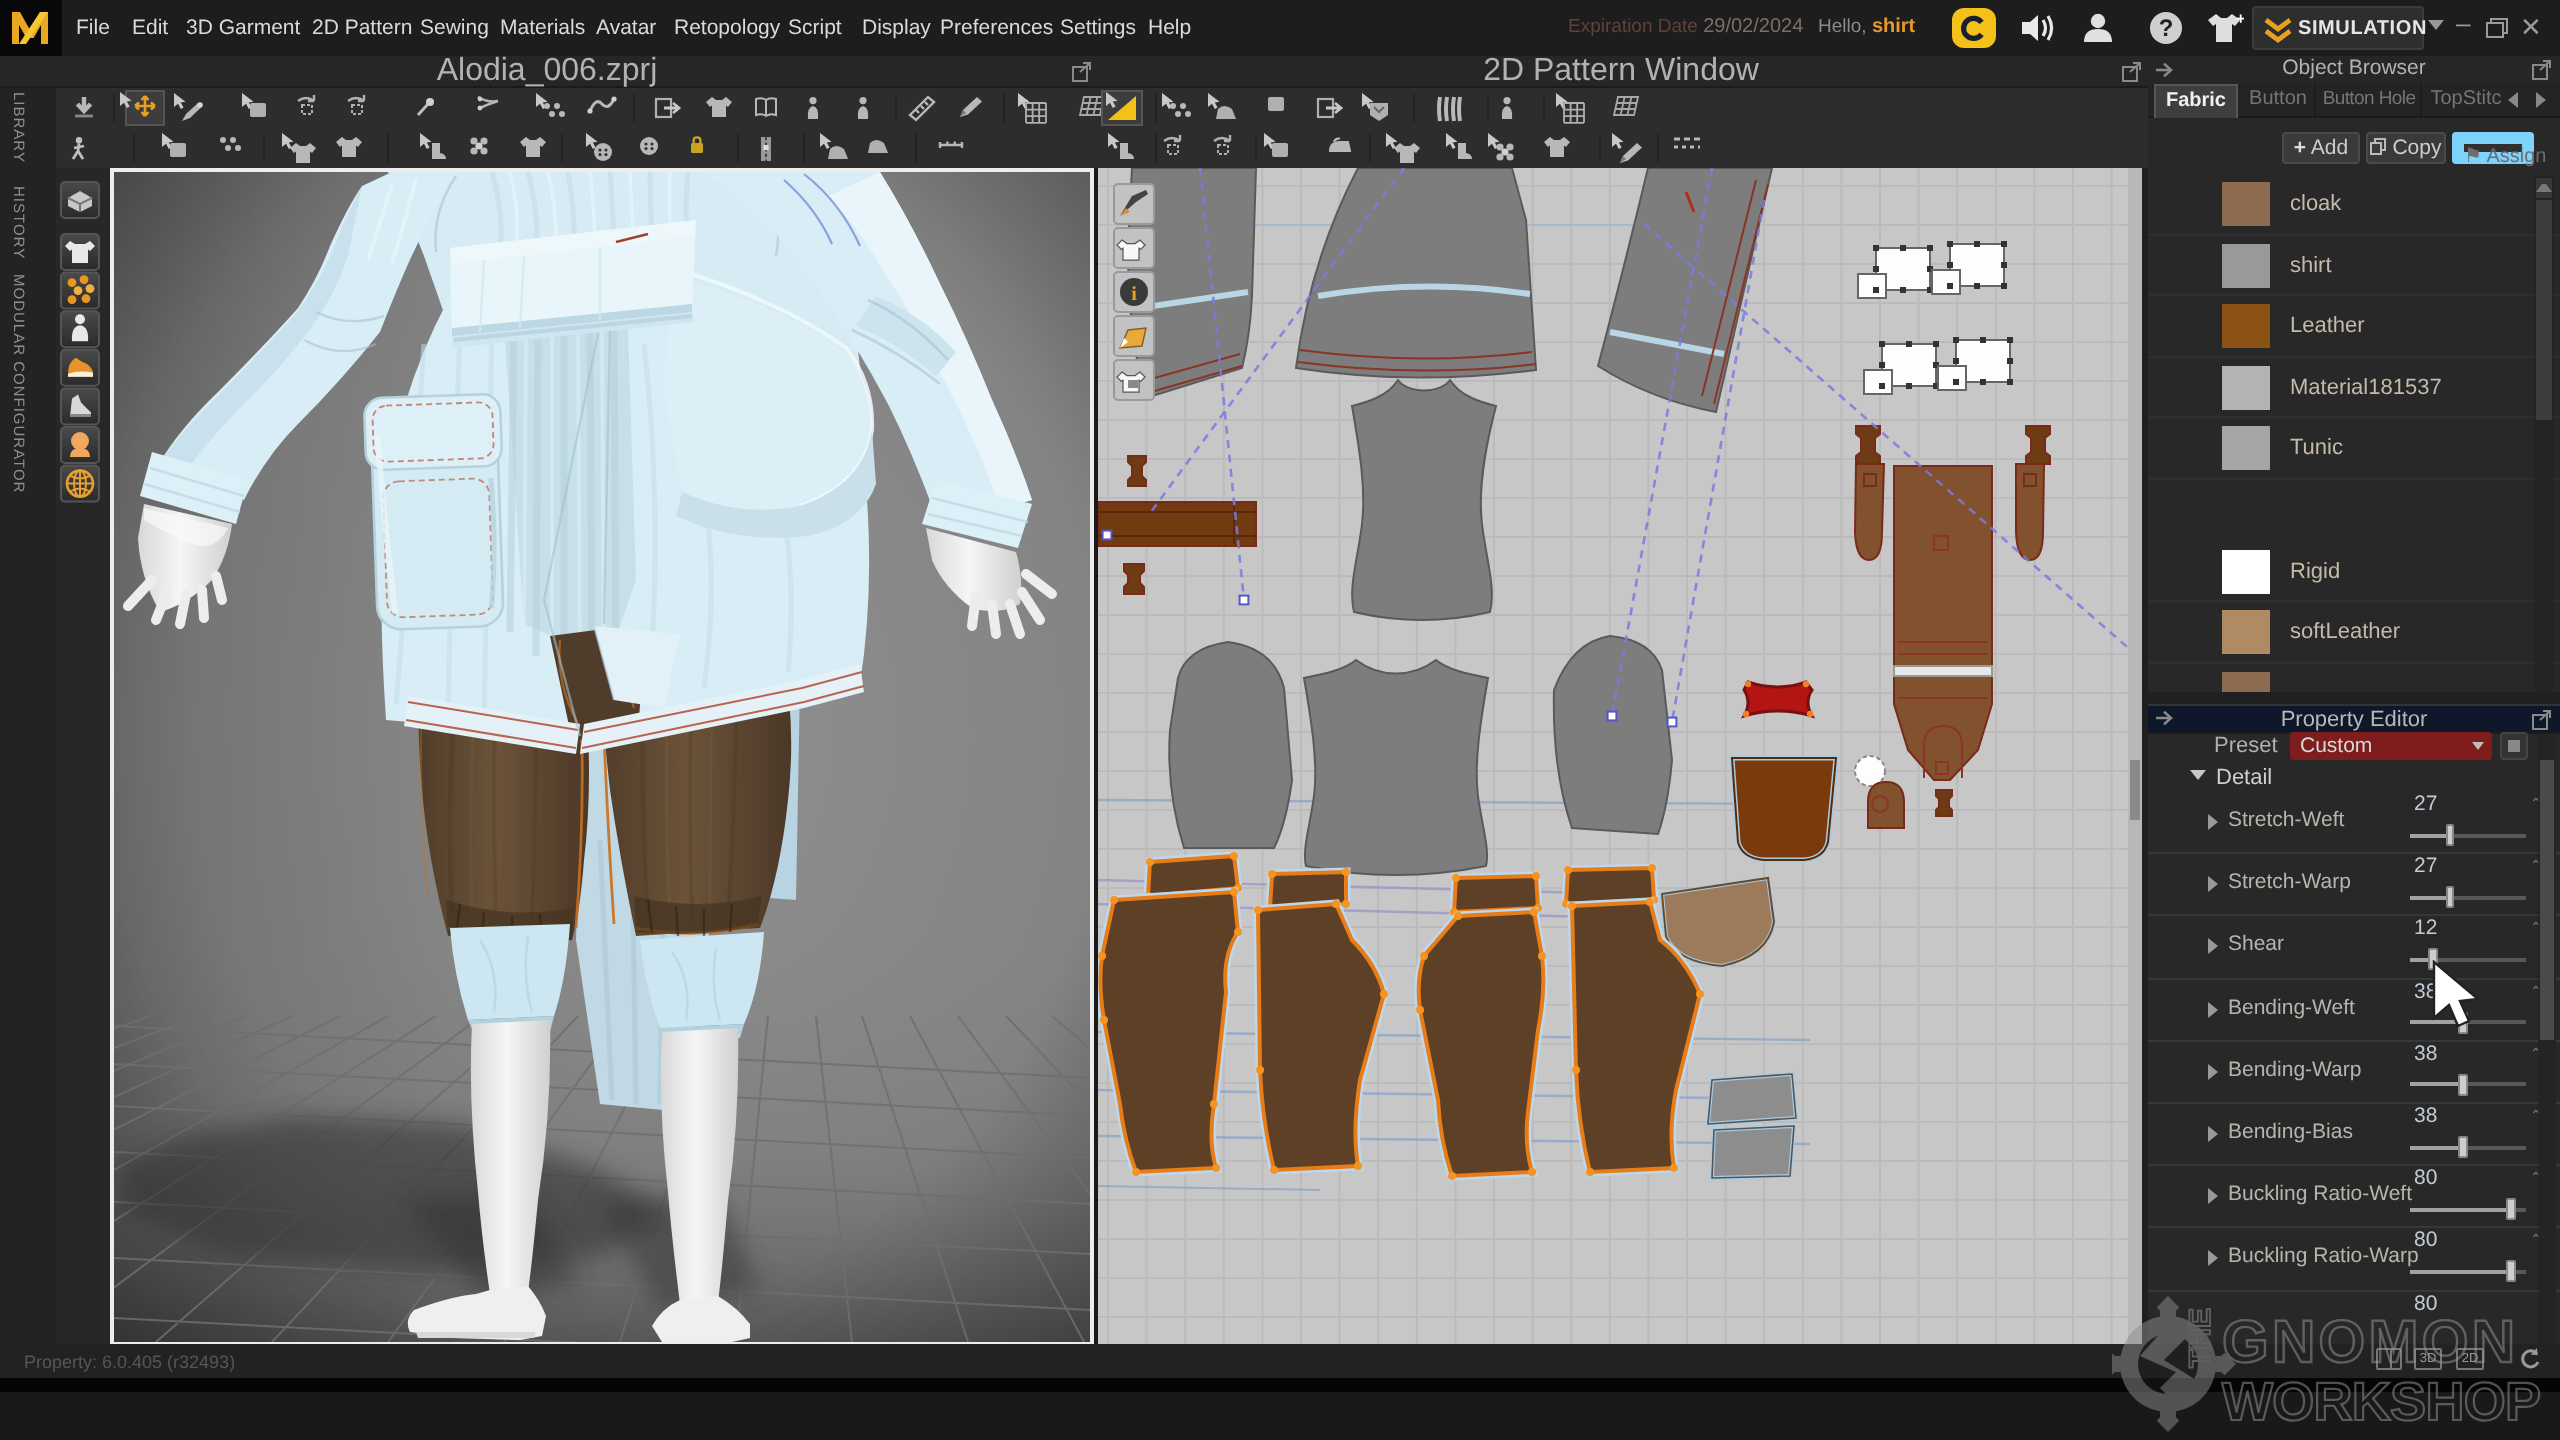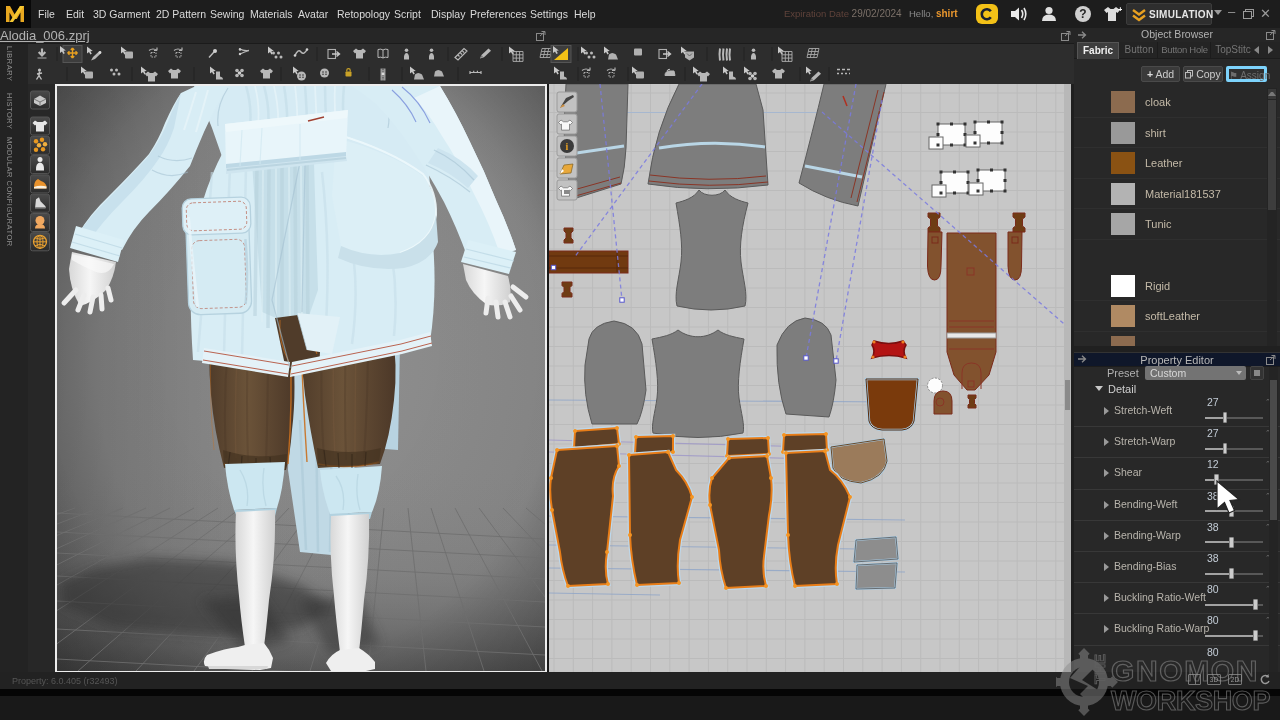--- a/index.html
+++ b/index.html
@@ -3,21 +3,21 @@
 <meta charset="utf-8">
 <style>
   * { margin:0; padding:0; box-sizing:border-box; }
   html,body { width:1280px; height:720px; overflow:hidden; background:#1a1a1a; }
   body { font-family:"Liberation Sans", sans-serif; position:relative; }
   .abs { position:absolute; }
   #menubar { left:0; top:0; width:1280px; height:28px; background:#1d1d1d; }
   #logo { left:0; top:0; width:31px; height:28px; background:#080808; }
   .menuitem { position:absolute; top:0; height:28px; line-height:28px; color:#dadada; font-size:10.5px; white-space:nowrap; }
   #titlerow { left:0; top:28px; width:1280px; height:16px; background:#262626; border-bottom:1px solid #1b1b1b; }
-  .ptitle { position:absolute; top:0; height:16px; line-height:16px; font-size:13px; color:#b2b2b2; text-align:left;text-decoration:underline; }
+  .ptitle { position:absolute; top:0; height:16px; line-height:16px; font-size:16px; color:#b2b2b2; text-align:center; }
   #leftstrip { left:0; top:44px; width:28px; height:628px; background:#232323; }
   .vtab { position:absolute; left:5px; width:14px; color:#8f8f8f; font-size:7.5px; letter-spacing:0.5px; writing-mode:vertical-lr; }
   #tbL { left:28px; top:44px; width:519px; height:40px; background:#2d2d2d; }
   #tb2 { left:547px; top:44px; width:527px; height:40px; background:#2d2d2d; }
   #gapL { left:28px; top:84px; width:27px; height:588px; background:#272727; }
   #iconcol { left:30px; top:90px; width:21px; height:170px; }
   #vp3d { left:55px; top:84px; width:492px; height:589px; border:2px solid #ededed; background:#777; }
   #vp2d { left:549px; top:84px; width:522px; height:589px; background:#c7c7c7; }
   #divider2d { left:1071px; top:84px; width:3px; height:589px; background:#1f1f1f; }
   #rightpanel { left:1074px; top:28px; width:206px; height:644px; background:#282828; }
@@ -81,20 +81,21 @@
   <span class="menuitem" style="left:1260px; color:#9a9a9a; font-size:13px">✕</span>
 </div>
 <div id="logo" class="abs">
   <svg width="31" height="28">
       <path d="M6 22 L6 6 L10 6 L15 15 L20 6 L24 6 L24 22 L20.5 22 L20.5 12.5 L16.8 19 L13.2 19 L9.5 12.5 L9.5 22 Z" fill="#e8a820"></path>
       <path d="M20 6 L24 6 L13 22 L9.5 22 Z" fill="#f5c832"></path>
     </svg>
 </div>
 <div id="titlerow" class="abs">
   <span class="ptitle" style="left:0; width:547px">Alodia_006.zprj</span>
+  <span class="ptitle" style="left:547px; width:527px">2D Pattern Window</span>
   <span class="ptitle" style="left:1074px; width:206px">Object Browser</span>
   <svg class="abs" style="left:536px;top:3px" width="10" height="10">
       <rect x="0.5" y="2.5" width="7" height="7" fill="none" stroke="#8a8a8a"></rect>
       <path d="M4 5 L9 0.5 M5.5 0.5 L9 0.5 L9 4" stroke="#8a8a8a" fill="none"></path>
     </svg>
   <svg class="abs" style="left:1061px;top:3px" width="10" height="10">
       <rect x="0.5" y="2.5" width="7" height="7" fill="none" stroke="#8a8a8a"></rect>
       <path d="M4 5 L9 0.5 M5.5 0.5 L9 0.5 L9 4" stroke="#8a8a8a" fill="none"></path>
     </svg>
   <svg class="abs" style="left:1078px;top:4px" width="10" height="8">
@@ -738,21 +739,21 @@
   <div class="abs" style="left:85px;top:14px;width:52px;height:17px;color:#757575;font-size:9.5px;letter-spacing:-0.3px;text-align:center;line-height:16px;border-right:1px solid #1c1c1c;white-space:nowrap;overflow:hidden">Button Hole</div>
   <div class="abs" style="left:138px;top:14px;width:42px;height:17px;color:#757575;font-size:10px;text-align:center;line-height:16px;white-space:nowrap;overflow:hidden">TopStitc</div>
   <div class="abs" style="left:180px;top:18px;width:0;height:0;border-top:4px solid transparent;border-bottom:4px solid transparent;border-right:5px solid #888"></div>
   <div class="abs" style="left:194px;top:18px;width:0;height:0;border-top:4px solid transparent;border-bottom:4px solid transparent;border-left:5px solid #888"></div>
 
   <div class="abs" style="left:67px;top:38px;width:39px;height:16px;background:#3a3a3a;border:1px solid #4a4a4a;border-radius:2px;color:#cccccc;font-size:10.5px;text-align:center;line-height:14px"><span style="white-space:nowrap"><b style="color:#ddd">+</b> Add</span></div>
   <div class="abs" style="left:109px;top:38px;width:40px;height:16px;background:#3a3a3a;border:1px solid #4a4a4a;border-radius:2px;color:#cccccc;font-size:10.5px;text-align:center;line-height:14px"><svg width="8" height="9" style="vertical-align:-1px">
         <rect x="2.5" y="0.5" width="5" height="5.5" fill="none" stroke="#bbb"></rect>
         <rect x="0.5" y="2.5" width="5" height="5.5" fill="#3a3a3a" stroke="#bbb"></rect>
       </svg> Copy</div>
-  <div class="abs" style="left:152px;top:38px;width:41px;height:16px;background:#303030;border:3px solid #7dd3fc;border-radius:2px;color:#6d6d6d;font-size:10px;text-align:center;line-height:14px;white-space:nowrap">⚑ Assign</div>
+  <div class="abs" style="left:152px;top:38px;width:41px;height:16px;background:#303030;border:6px solid #7dd3fc;border-radius:2px;color:#6d6d6d;font-size:10px;text-align:center;line-height:14px;white-space:nowrap">⚑ Assign</div>
 
   <div id="fablist" class="abs" style="left:0;top:59px;width:206px;height:261px;overflow:hidden">
       <div style="position:absolute;left:0;top:0.0px;width:206px;height:30.6px;border-bottom:1px solid #2f2f2f">
 <div style="position:absolute;left:37px;top:4px;width:24px;height:22px;background:#8c6b4f"></div>
 <span style="position:absolute;left:71px;top:9px;font-size:11px;color:#c4baa8">cloak</span>
       </div>
 <div style="position:absolute;left:0;top:30.6px;width:206px;height:30.6px;border-bottom:1px solid #2f2f2f">
 <div style="position:absolute;left:37px;top:4px;width:24px;height:22px;background:#999999"></div>
 <span style="position:absolute;left:71px;top:9px;font-size:11px;color:#c4baa8">shirt</span>
       </div>
@@ -791,21 +792,21 @@
 
   <div class="abs" style="left:0;top:324px;width:206px;height:15px;background:#0f172a;border-top:1px solid #333;border-bottom:1px solid #1c1c1c;color:#b8b8b8;font-size:11px;text-align:center;line-height:14px">Property Editor</div>
   <svg class="abs" style="left:4px;top:327px" width="10" height="8">
       <path d="M0 4 L7 4 M4 0.8 L7.5 4 L4 7.2" stroke="#8a8a8a" stroke-width="1.3" fill="none"></path>
     </svg>
   <svg class="abs" style="left:192px;top:327px" width="10" height="10">
       <rect x="0.5" y="2.5" width="7" height="7" fill="none" stroke="#8a8a8a"></rect>
       <path d="M4 5 L9 0.5 M5.5 0.5 L9 0.5 L9 4" stroke="#8a8a8a" fill="none"></path>
     </svg>
   <div class="abs" style="left:33px;top:339px;width:160px;height:15px;color:#b0b0b0;font-size:11px">Preset</div>
-  <div class="abs" style="left:71px;top:338px;width:101px;height:14px;background:#737373;border-radius:2px;color:#d8d8d8;font-size:10.5px;line-height:14px;padding-left:5px">Custom<span style="position:absolute;right:4px;top:5px;border-left:3.5px solid transparent;border-right:3.5px solid transparent;border-top:4.5px solid #bbb"></span></div>
+  <div class="abs" style="left:71px;top:338px;width:101px;height:14px;background:#7f1d1d;border-radius:2px;color:#d8d8d8;font-size:10.5px;line-height:14px;padding-left:5px">Custom<span style="position:absolute;right:4px;top:5px;border-left:3.5px solid transparent;border-right:3.5px solid transparent;border-top:4.5px solid #bbb"></span></div>
   <div class="abs" style="left:176px;top:338px;width:14px;height:14px;background:#333;border:1px solid #444;border-radius:2px">
       <span style="display:block;margin:3px;width:6px;height:6px;background:#888"></span>
     </div>
   <div class="abs" style="left:21px;top:355px;width:160px;height:14px;color:#cfcfcf;font-size:11px"><span style="display:inline-block;width:0;height:0;border-left:4px solid transparent;border-right:4px solid transparent;border-top:5px solid #c8c8c8;margin-right:5px;vertical-align:2px"></span>Detail</div>
   <div id="proprows" class="abs" style="left:0;top:368px;width:206px;height:276px;overflow:hidden">
       <div style="position:absolute;left:0;top:0.0px;width:206px;height:31.2px;border-bottom:1px solid #383838">
 <span style="position:absolute;left:30px;top:11px;width:0;height:0;border-top:4px solid transparent;border-bottom:4px solid transparent;border-left:5px solid #999"></span>
 <span style="position:absolute;left:40px;top:8px;font-size:10.5px;color:#b8b4ac">Stretch-Weft</span>
 <span style="position:absolute;left:133px;top:0px;font-size:10.5px;color:#c3ccd6">27</span>
 <span style="position:absolute;left:131px;top:20.5px;width:58px;height:2px;background:#585858"></span>

